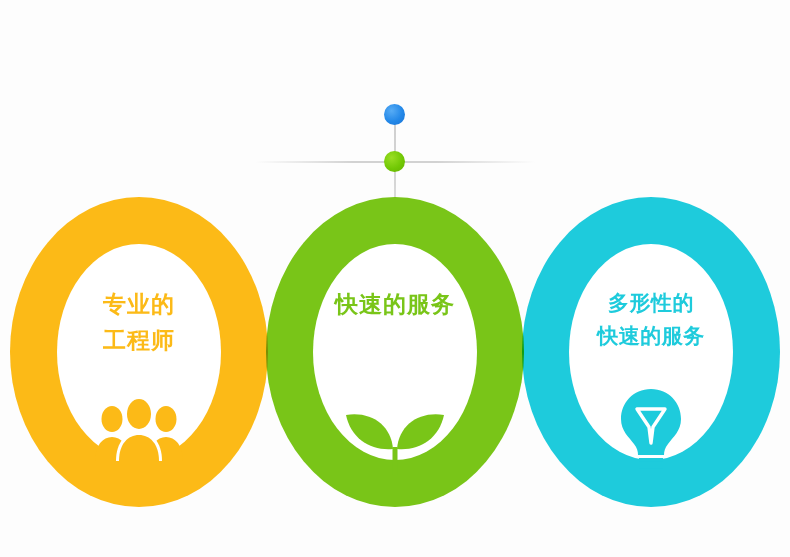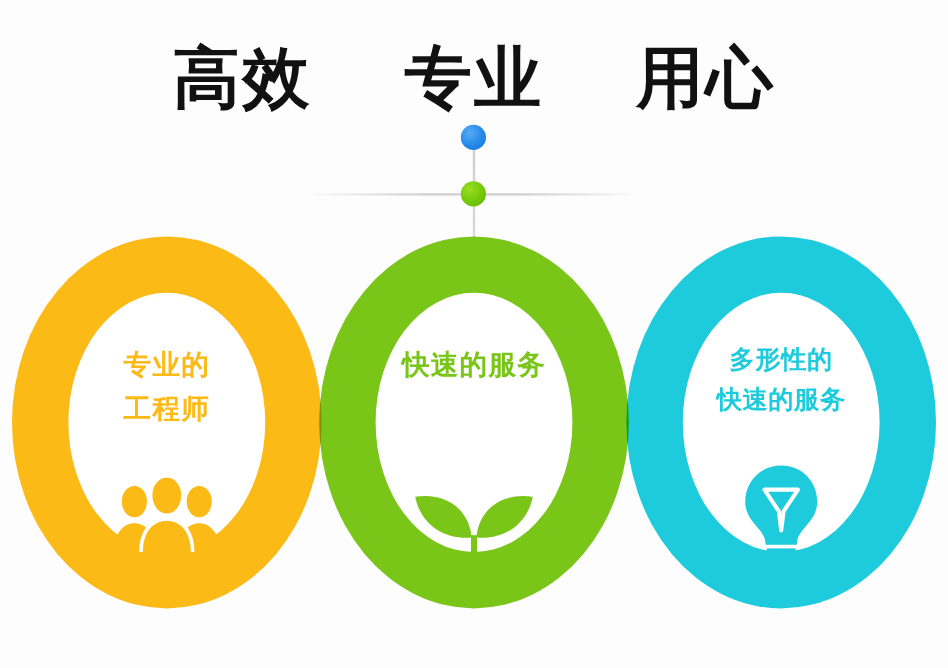--- a/index.html
+++ b/index.html
@@ -104,21 +104,21 @@
   .card {
     position: absolute;
     top: 197px;
     width: 258px;
     height: 310px;
     z-index: 8;
     text-align: center;
   }
   .card-orange { left: 10px; }
   .card-green  { left: 266px; }
-  .card-cyan   { left: 522px; font-family: Liberation Mono, monospace; }
+  .card-cyan   { left: 522px; }
 
   .card-text {
     position: absolute;
     left: 0; right: 0;
     top: 90px;
     font-size: 23px;
     font-weight: 700;
     line-height: 1.55;
     letter-spacing: 1px;
     white-space: nowrap;
@@ -136,27 +136,20 @@
   }
   .card-orange .card-icon { bottom: 42px; }
   .card-green  .card-icon { bottom: 28px; }
   .card-cyan   .card-icon { bottom: 32px; }
 </style>
 </head>
 <body>
 
 <div id="stage">
 
-  <div class="headline">
-    <span class="seg">高效</span>
-    <span class="gap"></span>
-    <span class="seg">专业</span>
-    <span class="gap"></span>
-    <span class="seg">用心</span>
-  </div>
 
   <div class="connector">
     <div class="h-line"></div>
     <div class="v-line"></div>
     <div class="dot dot-blue"></div>
     <div class="dot dot-green"></div>
   </div>
 
   <div class="rings">
     <div class="ring ring-orange"></div>

